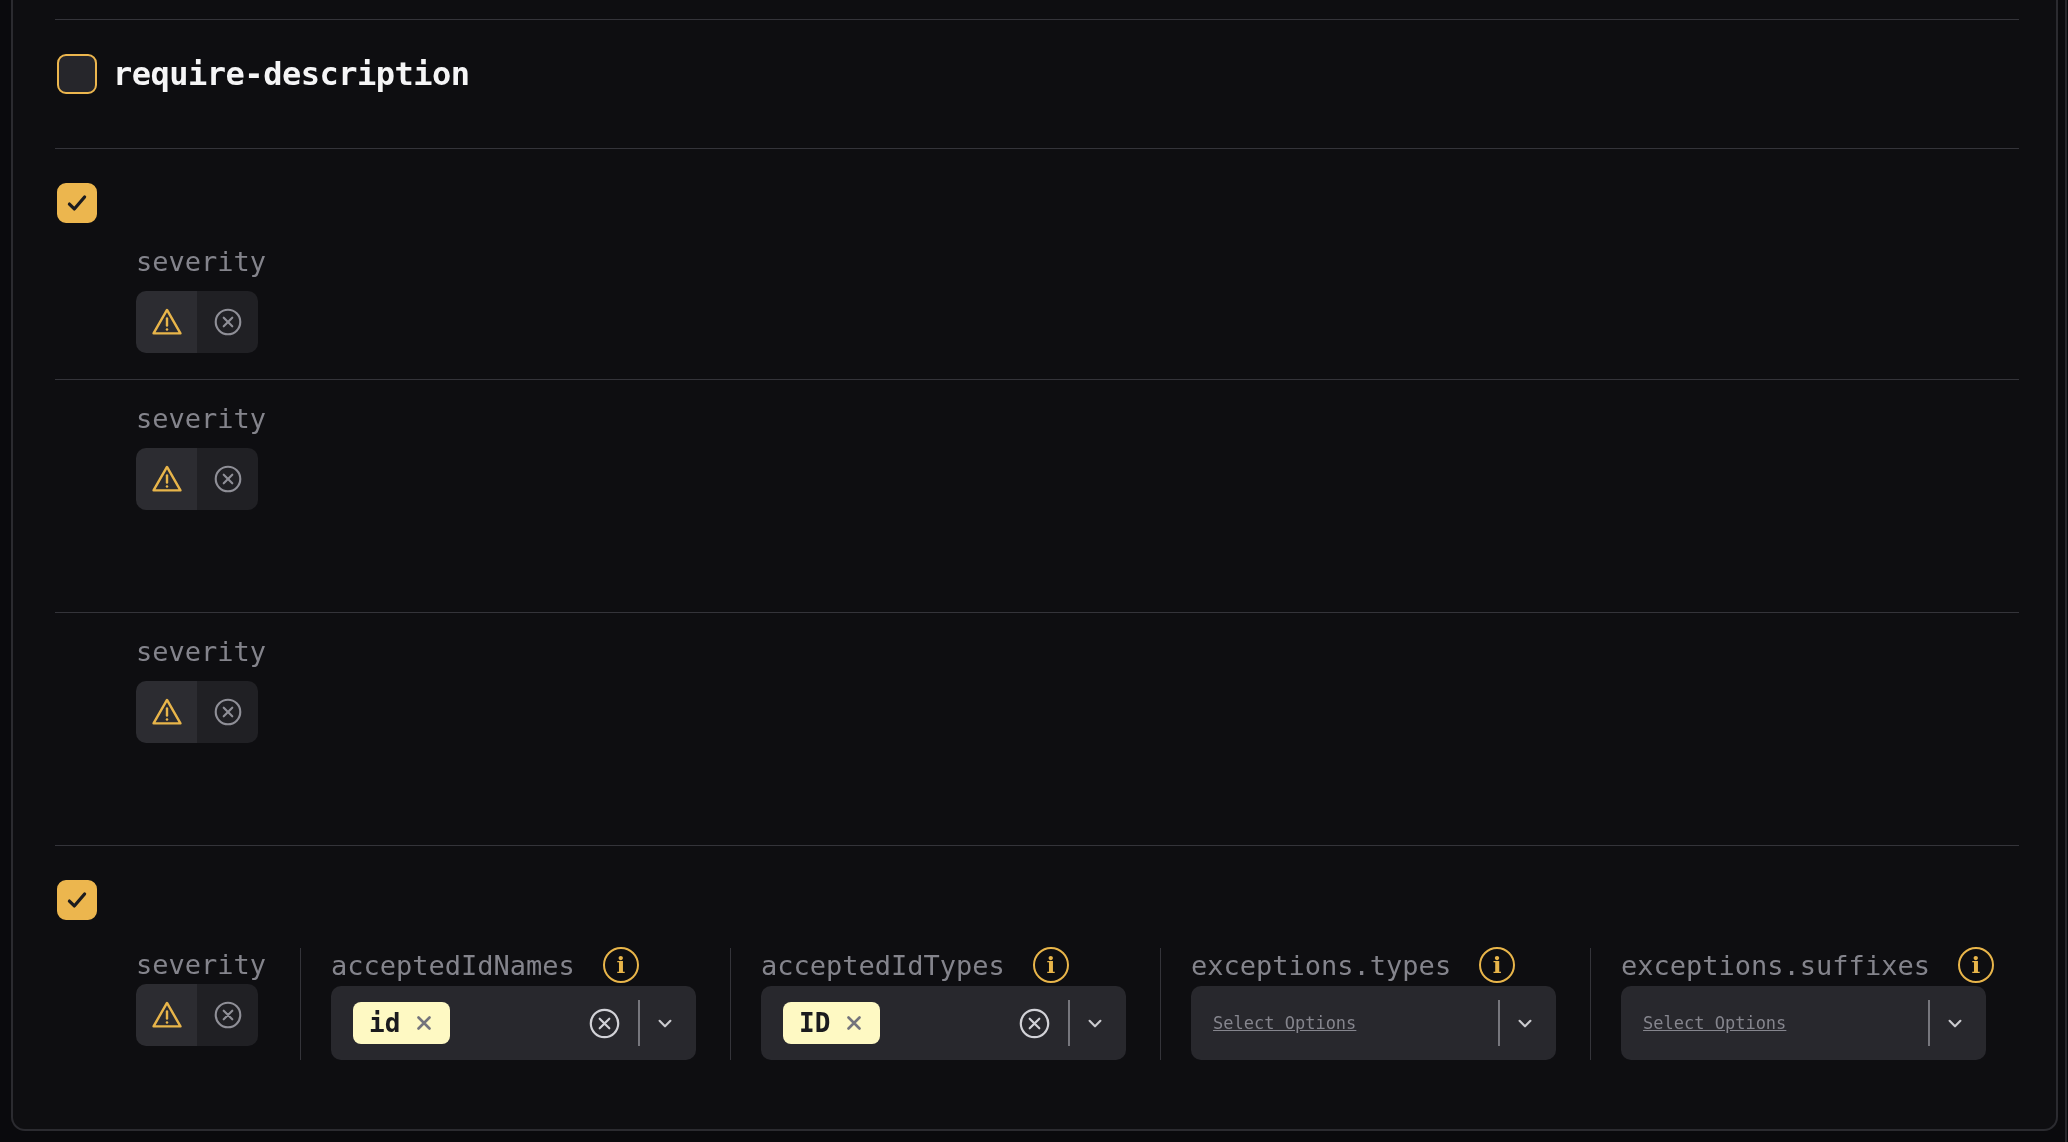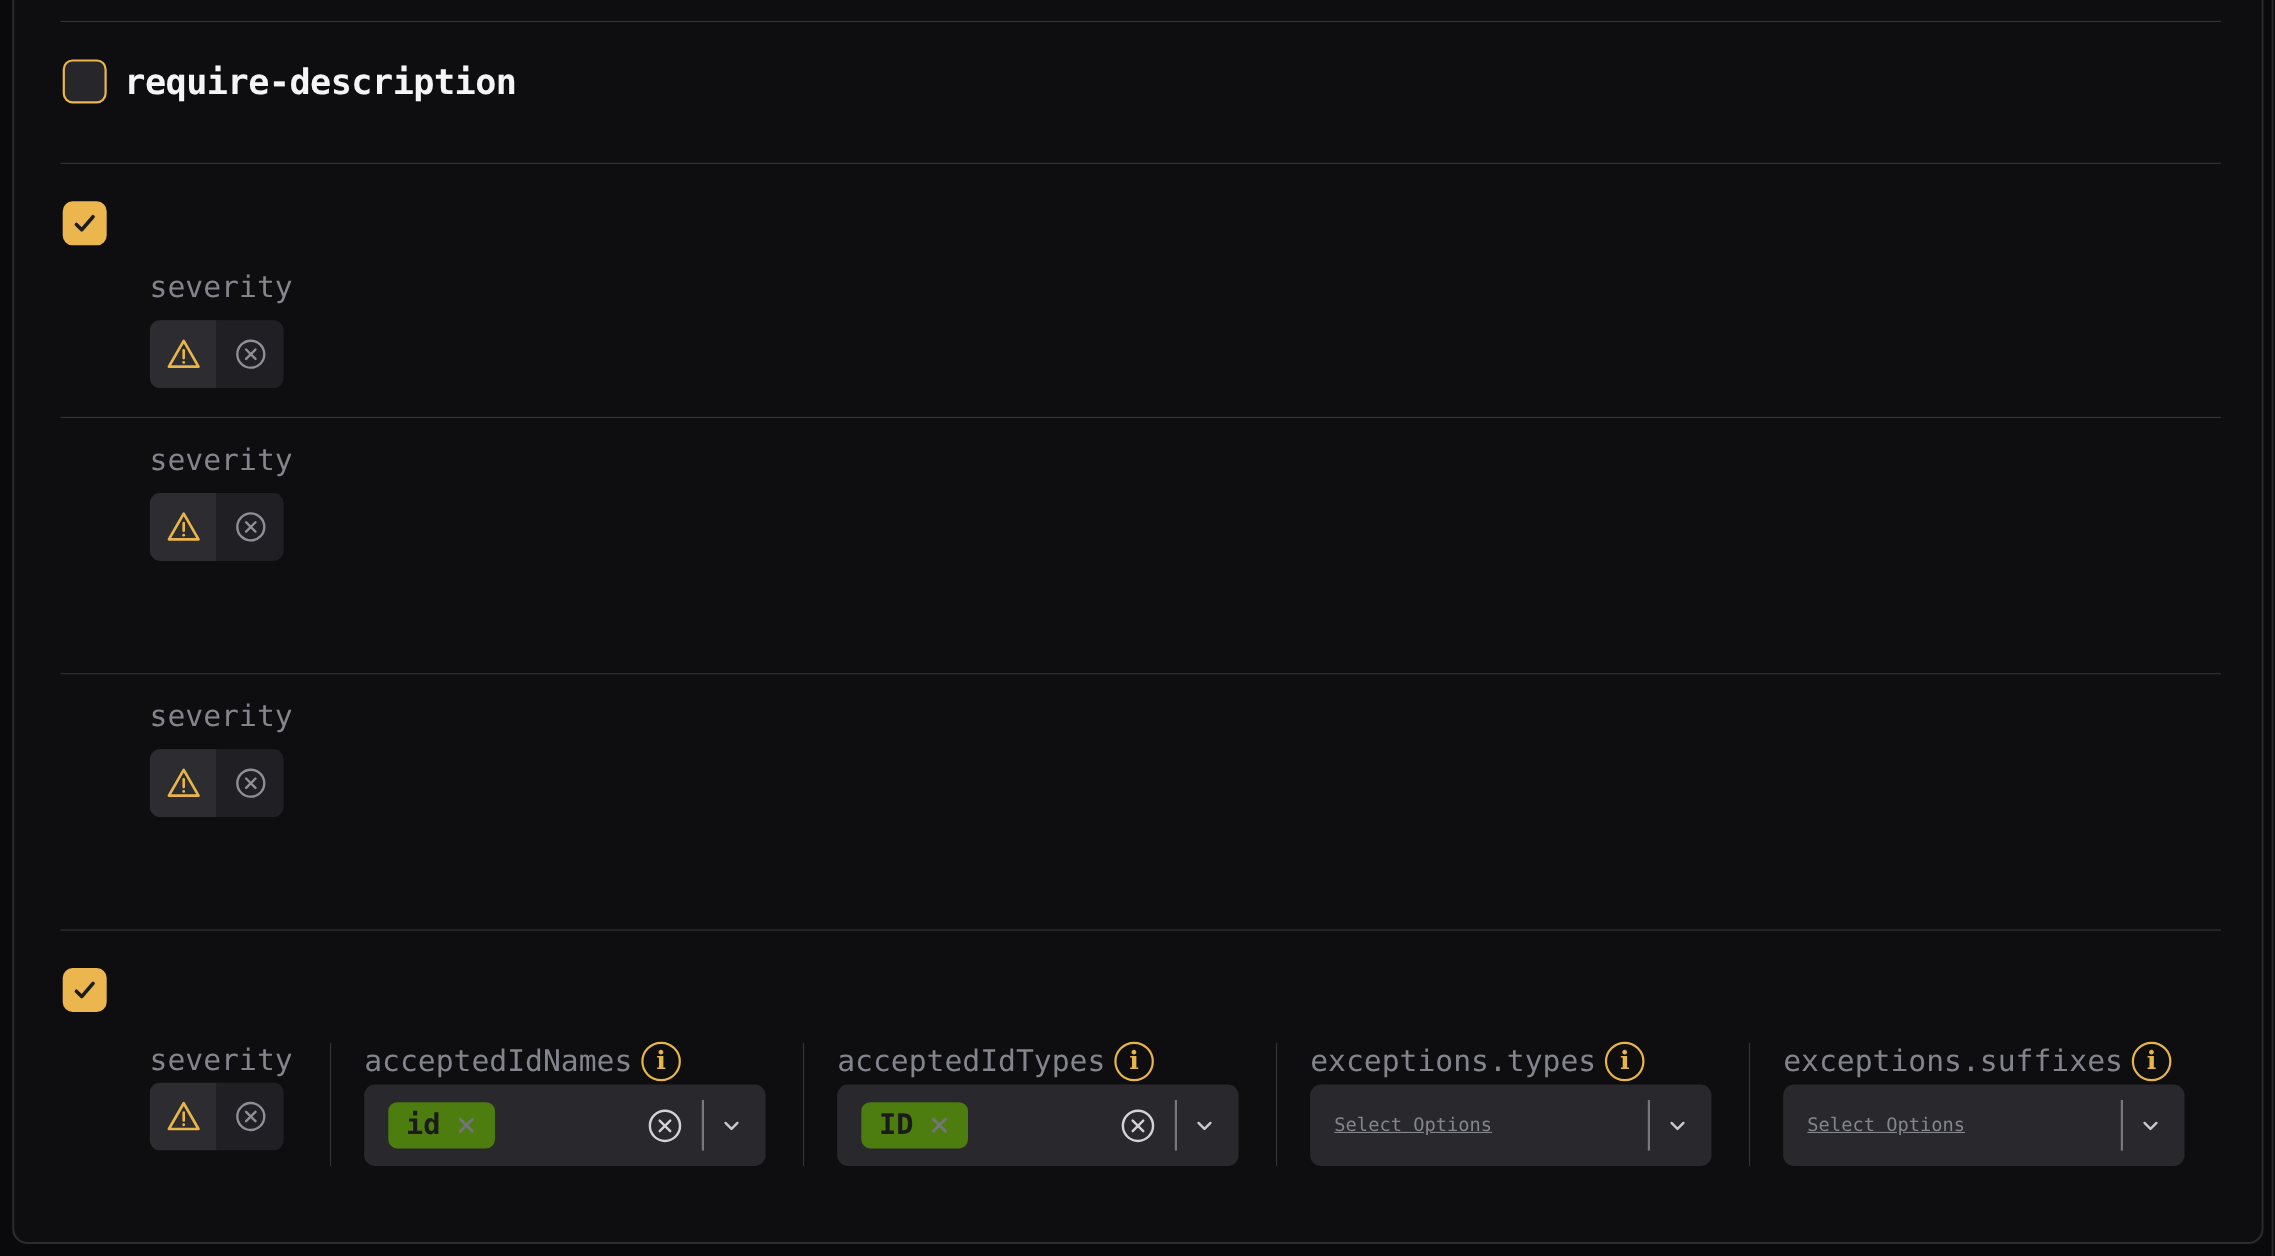--- a/index.html
+++ b/index.html
@@ -64,40 +64,40 @@
   .sev-seg.off  { background:#202024; }
   .sev-seg svg { display:block; }
 
   
   .config-row { display:flex; align-items:stretch; margin:28px 0 0 81px; }
   .config-col { padding-right:34px; }
   .config-col + .config-col { border-left:1px solid #34343a; padding-left:30px; }
   .config-col .severity-label { margin:0; }
   .config-col .severity-control { margin:2px 0 0 0; }
   .opt-label-line {
-    display:flex; align-items:center; gap:8px; height:34px;
+    display:flex; align-items:center; gap:28px; height:34px;
   }
   .opt-label { font-size:27px; color:#84848c; white-space:nowrap; }
   .info-icon {
     width:36px; height:36px; border-radius:50%;
     border:2.5px solid #e8b54a; color:#e8b54a;
     font-family:"DejaVu Serif","Liberation Serif",serif;
     font-size:23px; font-weight:bold; line-height:31px; text-align:center;
     cursor:pointer;
   }
   .select-box {
     margin-top:4px;
     width:365px; height:74px; border-radius:10px;
     background:#28282d;
     display:flex; align-items:center;
     padding:0 18px 0 22px;
     cursor:pointer;
   }
   .tag-chip {
-    height:42px; border-radius:8px; background:#4d7c0f;
+    height:42px; border-radius:8px; background:#fef9c3;
     display:flex; align-items:center; gap:14px;
     padding:0 16px;
   }
   .tag-chip .tag-text { font-size:26px; font-weight:bold; color:#1b1b1e; }
   .tag-chip svg { display:block; cursor:pointer; }
   .select-spacer { flex:1; }
   .select-placeholder { font-size:17px; color:#85858d; flex:1; white-space:nowrap;text-decoration:underline; }
   .clear-btn { display:flex; align-items:center; cursor:pointer; margin-right:16px; }
   .select-sep { width:2px; height:46px; background:#77777d; margin-right:12px; }
   .chevron { display:flex; align-items:center; cursor:pointer; }

